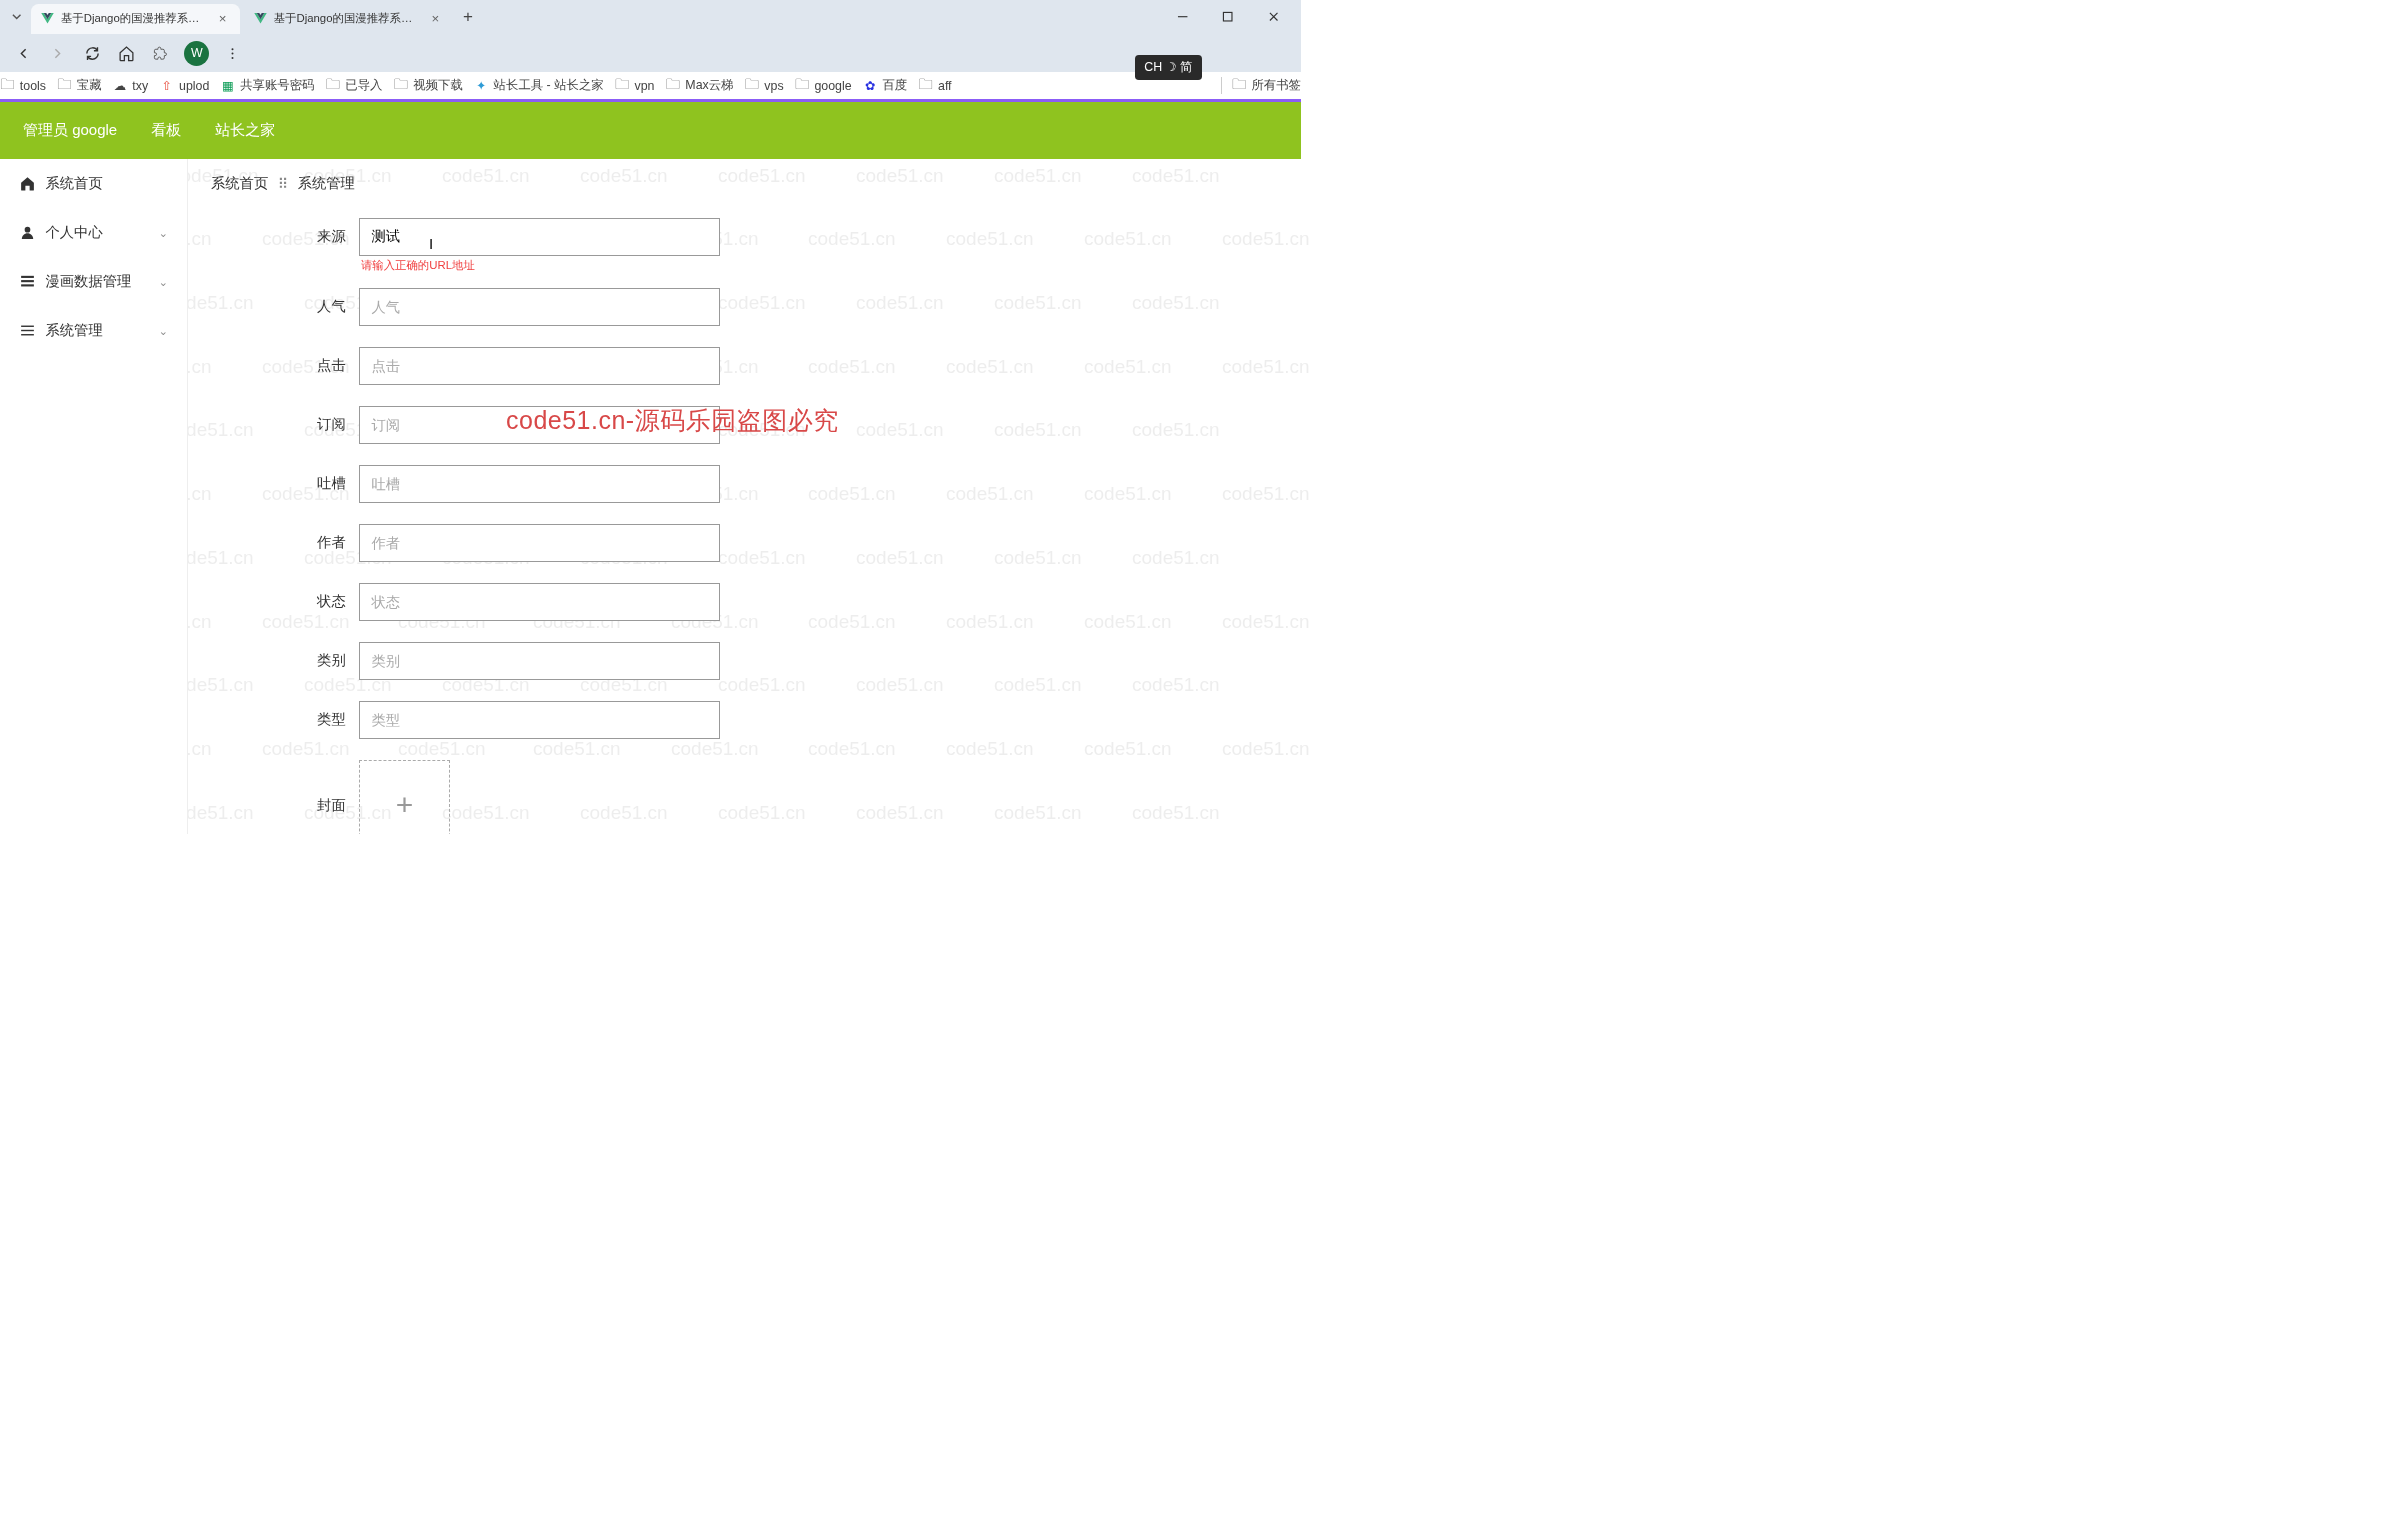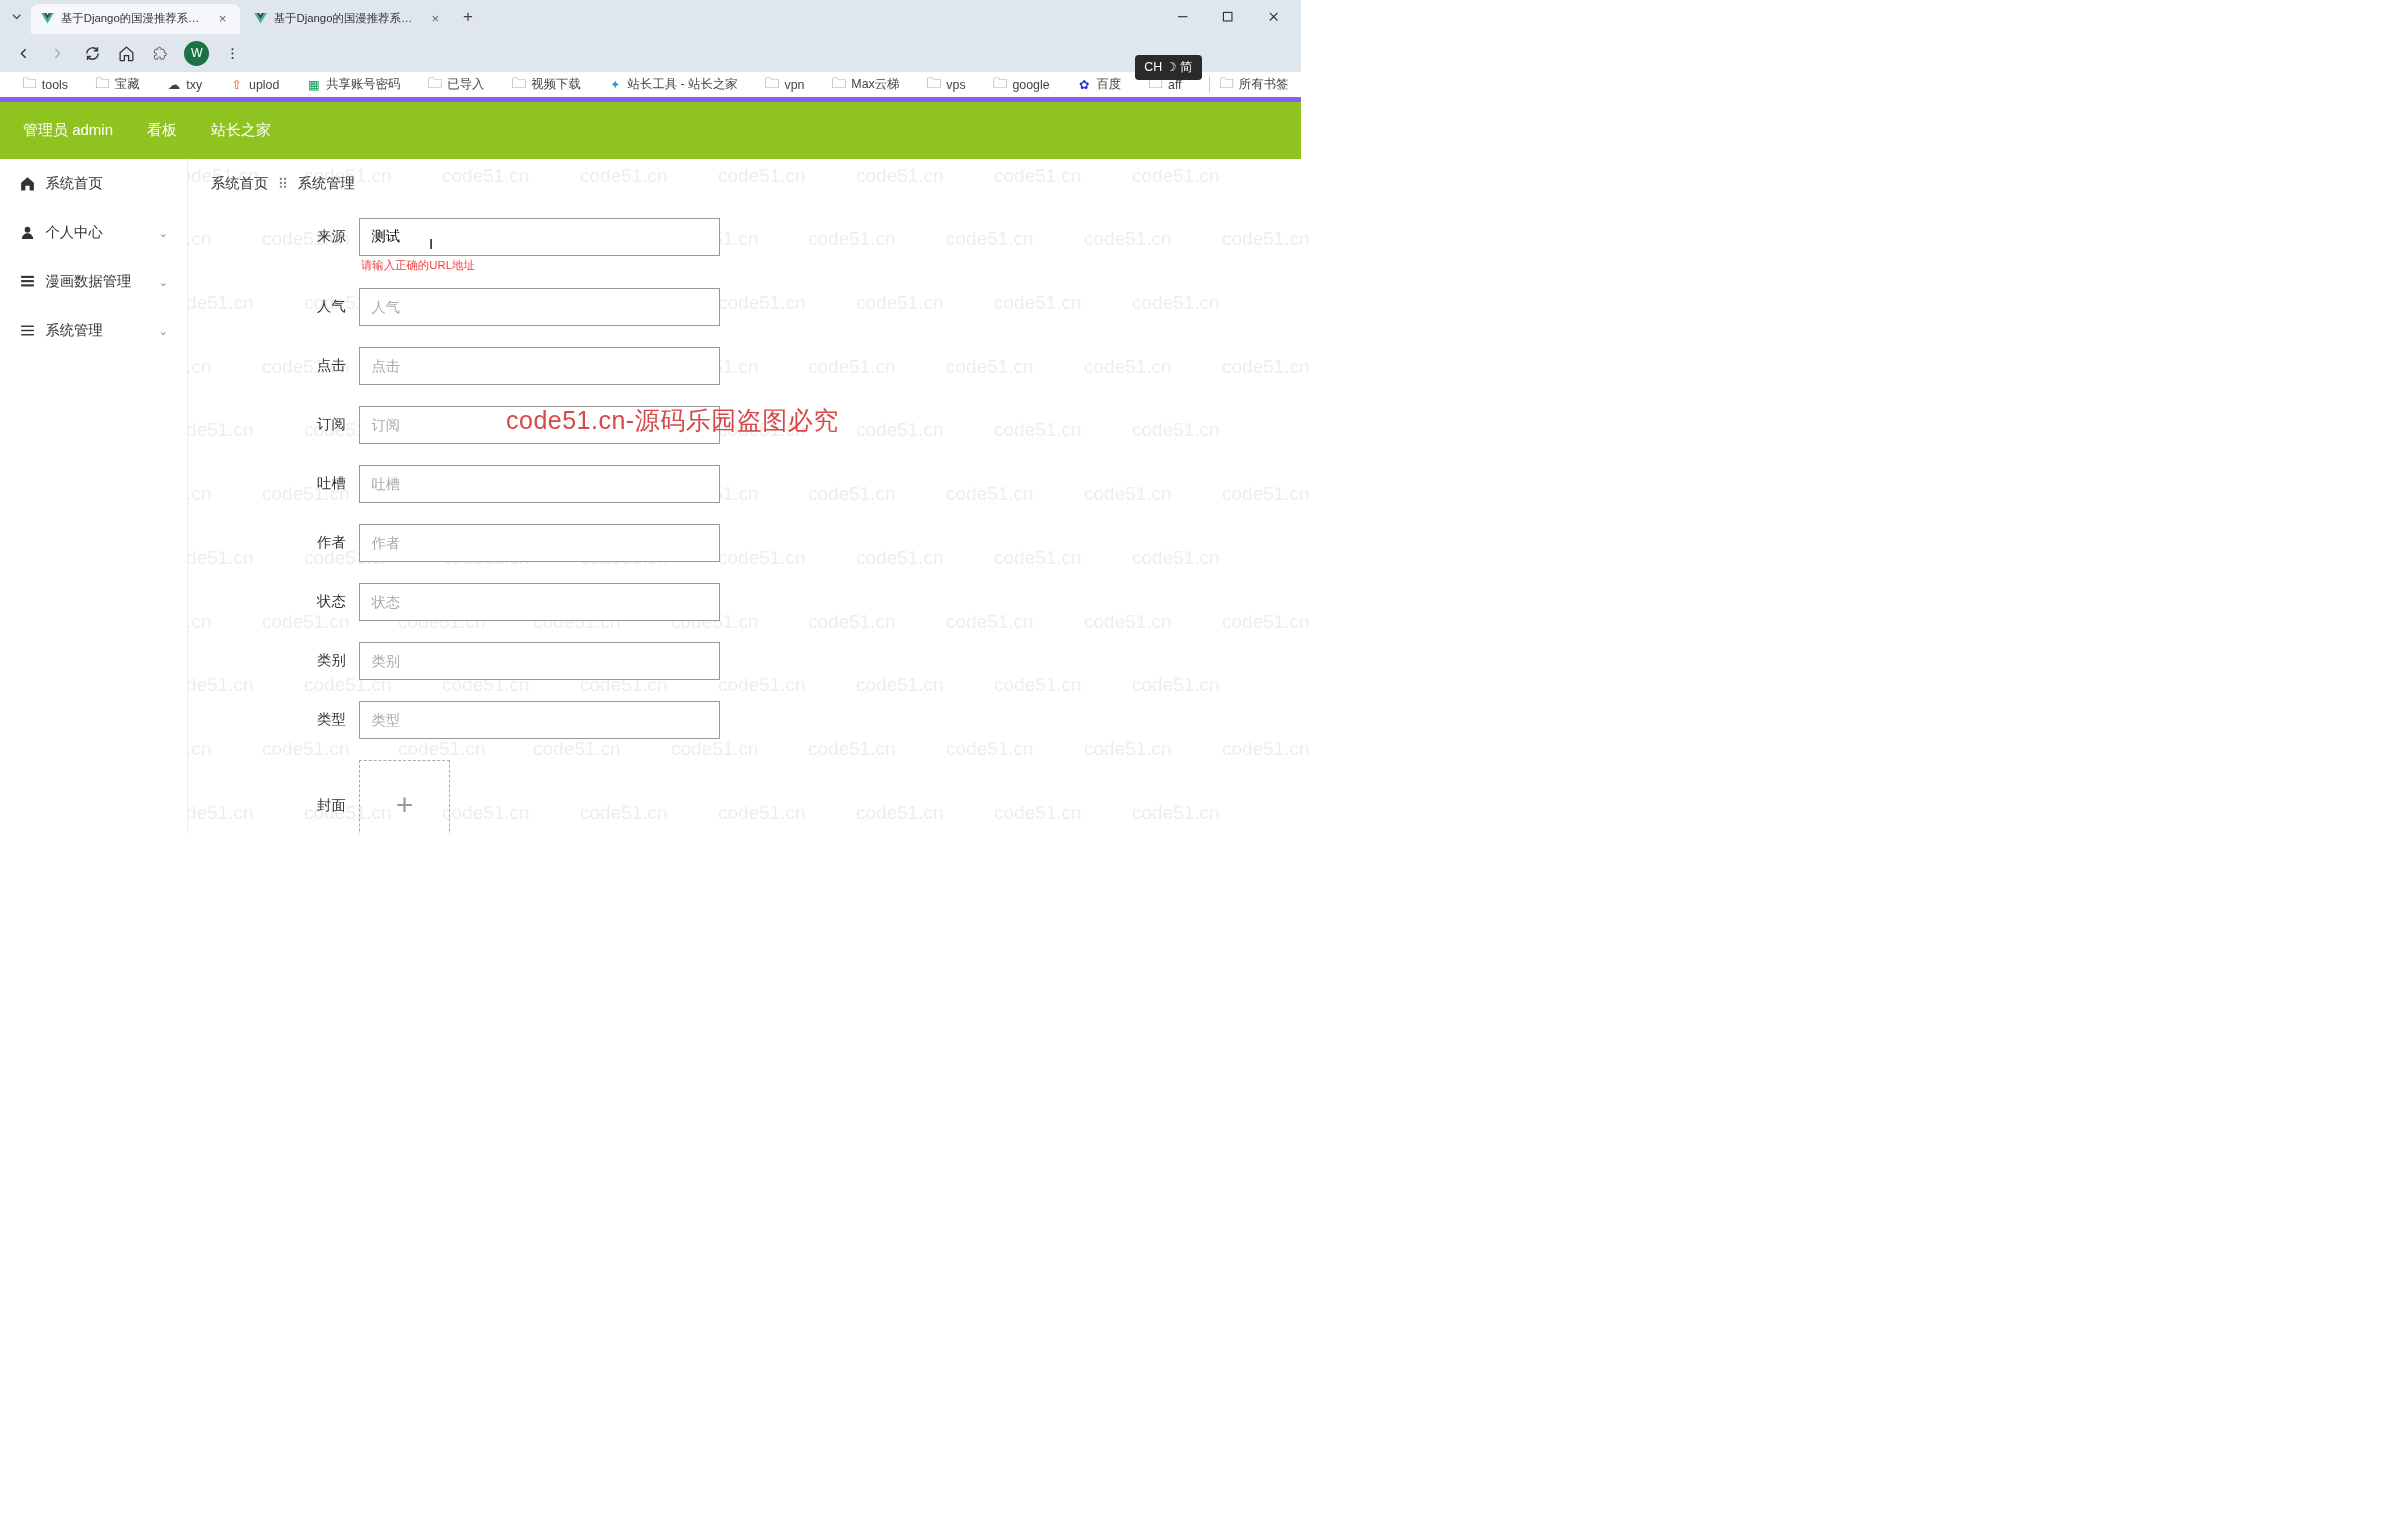--- a/index.html
+++ b/index.html
@@ -24,21 +24,21 @@
     .win-btn { width: 28.5px; height: 28.5px; display: flex; align-items: center; justify-content: center; cursor: pointer; }
     
     .nav-bar { display: flex; align-items: center; height: 38px; padding: 0 9.5px; gap: 7.6px; background: #dfe6ee; }
     .nav-btn { width: 27px; height: 27px; display: flex; align-items: center; justify-content: center; cursor: pointer; border-radius: 50%; }
     .url-bar { flex: 1; display: flex; align-items: center; background: #f3f5f8; border-radius: 17px; height: 30px; padding: 0 11.4px; gap: 7.6px; }
     .url-text { flex: 1; font-size: 13.3px; color: #333; }
     .url-host { color: #666; }
     .nav-right { display: flex; gap: 9.5px; align-items: center; }
     .profile-badge { width: 25px; height: 25px; border-radius: 50%; background: #1a7340; color: #fff; display: flex; align-items: center; justify-content: center; font-size: 12.4px; font-weight: 500; }
     
-    .bookmarks-bar { display: flex; align-items: center; height: 30px; padding: 0 22px; gap: 27px; background: #fff; border-bottom: 5px solid #8b5cf6; font-size: 12.4px; color: #444; }
+    .bookmarks-bar { display: flex; align-items: center; height: 30px; padding: 0 0; gap: 11px; background: #fff; border-bottom: 3px solid #8b5cf6; font-size: 12.4px; color: #444; }
     .bookmark-item { display: flex; align-items: center; gap: 4.8px; cursor: pointer; white-space: nowrap; }
     .bookmark-icon { width: 15px; height: 15px; display: inline-flex; align-items: center; justify-content: center; }
     .folder-icon::before { content: "🗀"; color: #666; font-size: 14.3px; }
     .bookmarks-right { margin-left: auto; display: flex; align-items: center; gap: 9.5px; }
     .bm-divider { width: 1px; height: 17px; background: #ccc; }
     
     
     .app-header { background: #8FC31F; height: 57px; display: flex; align-items: center; color: #fff; padding: 0 23px; position: relative; z-index: 5; }
     .app-title { flex: 1; text-align: center; font-size: 21px; font-weight: bold; }
     .header-right { display: flex; gap: 34px; font-size: 15px; align-items: center; }
@@ -347,21 +347,21 @@
             <span>所有书签</span>
           </div>
     </div>
   </div>
 </div>
 
 <div class="ime-indicator">CH ☽ 简</div>
 
 <div class="app-header">
   <div class="header-right">
-    <span class="header-link">管理员 admin</span>
+    <span class="header-link">管理员 google</span>
     <span class="header-link">看板</span>
     <span class="header-link">站长之家</span>
   </div>
 </div>
 
 <div class="app-body">
   <div class="sidebar">
     <div class="menu-item">
       <span class="menu-icon">
             <svg width="17" height="17" viewBox="0 0 24 24">

